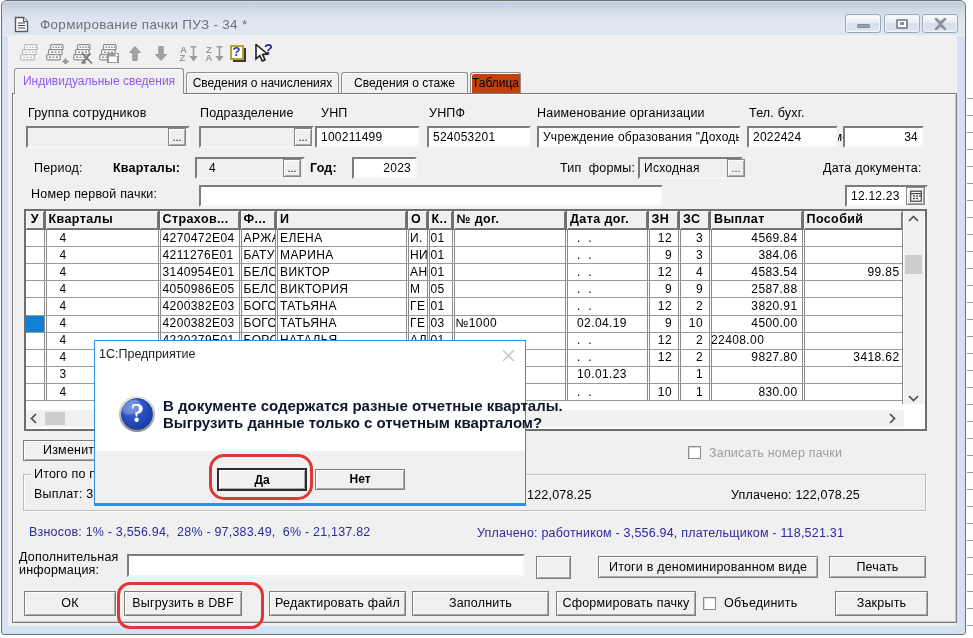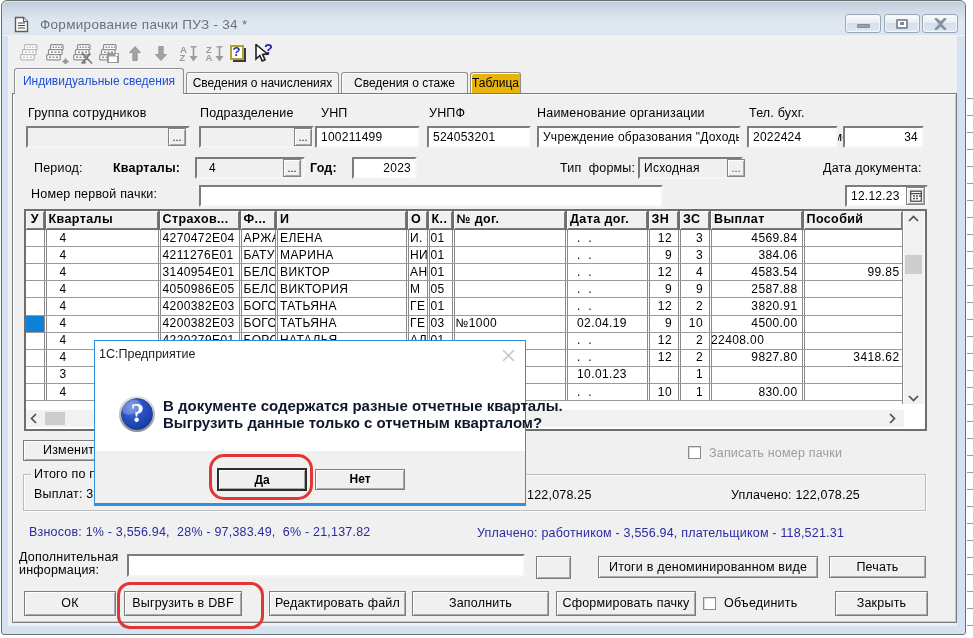--- a/index.html
+++ b/index.html
@@ -142,24 +142,24 @@
 <div style="position:absolute;left:2.5px;top:2.5px;width:13px;height:14px;background:#3a3a3a"></div>
 <div style="position:absolute;left:0;top:0;width:13.5px;height:14.5px;background:#fff;border:2px solid #b1a233;box-sizing:border-box"></div>
 <div style="position:absolute;left:2.5px;top:-1px;font-size:13px;font-weight:bold;color:#2b2f9e">?</div>
   </div>
 <div class="a" style="left:255px;top:43px;width:20px;height:20px">
 <span style="position:absolute;left:9px;top:-2px;font-size:14.5px;font-weight:bold;color:#272b9b">?</span>
 <svg style="position:absolute;left:0;top:1px" width="15" height="20" viewBox="0 0 15 20">
 <path d="M1 0.5 L1 15 L4.8 11.5 L7.2 17 L10 15.8 L7.6 10.4 L12.5 10 Z" fill="#fff" stroke="#1e1e1e" stroke-width="1.6"></path>
     </svg>
   </div>
-<div style="background:#f0f0f0;border:1px solid #8e8e8e;border-bottom:none;box-shadow:inset 1px 1px 0 #fcfcfc;border-radius:3px 3px 0 0;box-sizing:border-box;font-size:12px;color:#1d4ed8;text-align:center;position:absolute;left:14px;top:68px;width:170px;height:26px;line-height:24px;z-index:3">Индивидуальные сведения</div>
+<div style="background:#f0f0f0;border:1px solid #8e8e8e;border-bottom:none;box-shadow:inset 1px 1px 0 #fcfcfc;border-radius:3px 3px 0 0;box-sizing:border-box;font-size:12px;color:#8b5cf6;text-align:center;position:absolute;left:14px;top:68px;width:170px;height:26px;line-height:24px;z-index:3">Индивидуальные сведения</div>
 <div style="background:#f0f0f0;border:1px solid #8e8e8e;border-bottom:none;box-shadow:inset 1px 1px 0 #fcfcfc;border-radius:3px 3px 0 0;box-sizing:border-box;font-size:12px;color:#000;text-align:center;position:absolute;left:186px;top:72px;width:153px;height:21px;line-height:20px;z-index:1">Сведения о начислениях</div>
 <div style="background:#f0f0f0;border:1px solid #8e8e8e;border-bottom:none;box-shadow:inset 1px 1px 0 #fcfcfc;border-radius:3px 3px 0 0;box-sizing:border-box;font-size:12px;color:#000;text-align:center;position:absolute;left:341px;top:72px;width:127px;height:21px;line-height:20px;z-index:1">Сведения о стаже</div>
-<div style="background:#eab308;border:1px solid #8e8e8e;border-bottom:none;box-shadow:inset 1px 1px 0 #fcfcfc;border-radius:3px 3px 0 0;box-sizing:border-box;font-size:12px;color:#000;text-align:center;position:absolute;left:470px;top:72px;width:51px;height:21px;line-height:20px;z-index:1">Таблица</div>
+<div style="background:#c2410c;border:1px solid #8e8e8e;border-bottom:none;box-shadow:inset 1px 1px 0 #fcfcfc;border-radius:3px 3px 0 0;box-sizing:border-box;font-size:12px;color:#000;text-align:center;position:absolute;left:470px;top:72px;width:51px;height:21px;line-height:20px;z-index:1">Таблица</div>
 <div class="a" style="left:12px;top:93px;width:945px;height:530px;background:#f0f0f0;border:1px solid #7a7a7a;box-shadow:inset 1px 1px 0 #fcfcfc,inset -1px -1px 0 #c9c9c9;box-sizing:border-box;z-index:2"></div>
 <div class="a" style="left:15px;top:92.5px;width:167px;height:2.5px;background:#f0f0f0;z-index:4"></div>
 <div class="lbl" style="left:28px;top:107px;z-index:5;">Группа сотрудников</div>
 <div class="lbl" style="left:200px;top:107px;z-index:5;">Подразделение</div>
 <div class="lbl" style="left:321px;top:107px;z-index:5;">УНП</div>
 <div class="lbl" style="left:429px;top:107px;z-index:5;">УНПФ</div>
 <div class="lbl" style="left:537px;top:107px;z-index:5;">Наименование организации</div>
 <div class="lbl" style="left:749px;top:107px;z-index:5;">Тел. бухг.</div>
 <div class="lbl" style="left:817px;top:107px;z-index:5;margin-top:24px;">Номер документа</div>
 <div class="sunkg" style="left:26px;top:126px;width:164px;height:22px;z-index:5;">

